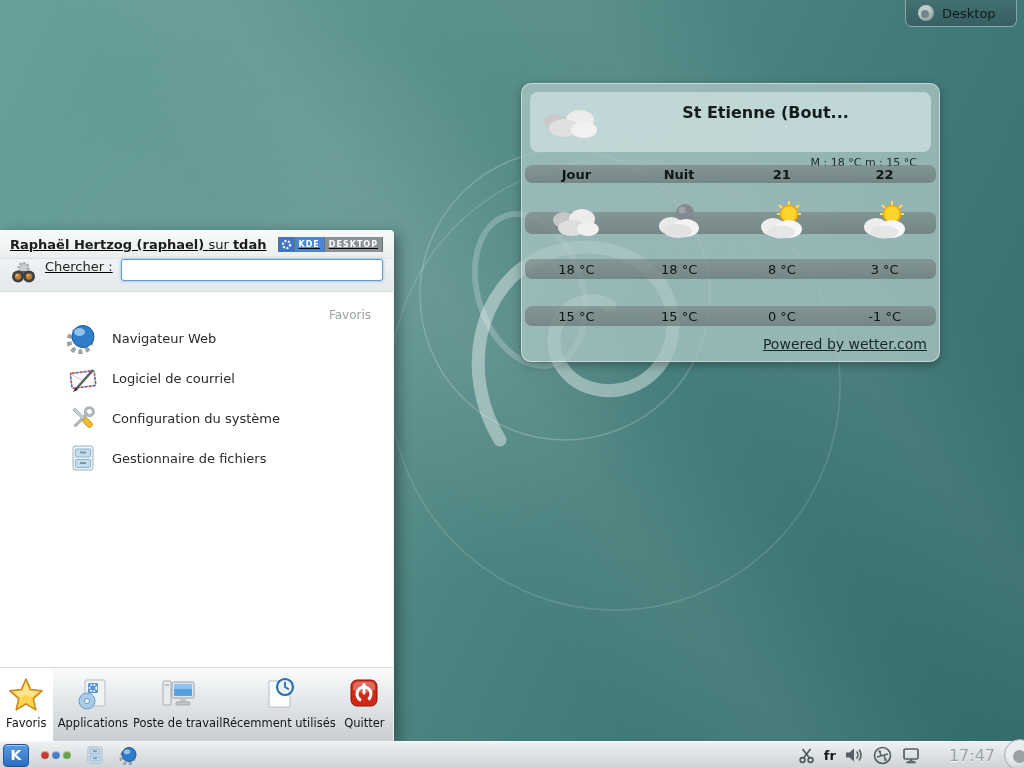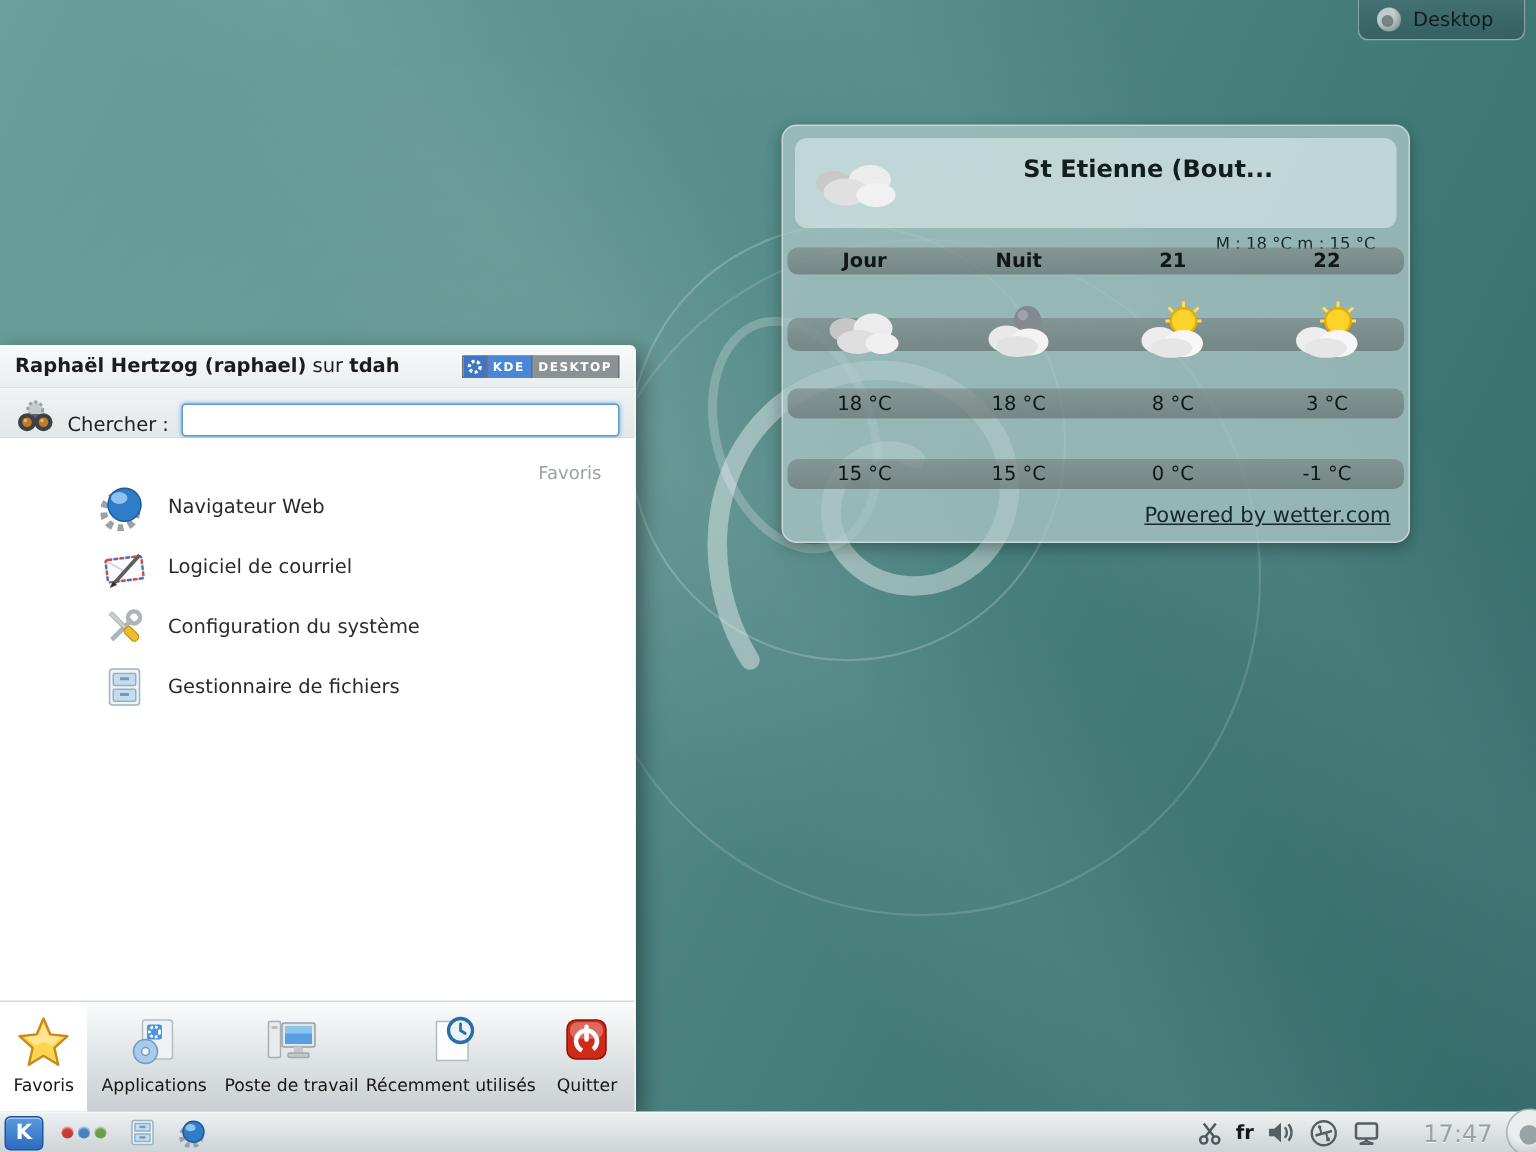--- a/index.html
+++ b/index.html
@@ -46,38 +46,38 @@
   .w-iconband { top:128px; height:22px; }
   .w-icons { position:absolute; left:3px; right:3px; top:112px; height:44px;
     display:grid; grid-template-columns:repeat(4,1fr); pointer-events:none; }
   .w-icons .icell { display:flex; justify-content:center; align-items:flex-end; }
   .w-temp1 { top:175px; }
   .w-temp2 { top:222px; }
   .w-link { position:absolute; right:12px; top:252px; font-size:14px; color:#16272b;
     text-decoration:underline; cursor:pointer; }
 
   
-  .kickoff { position:absolute; left:0; top:230px; width:424px; height:511px;
+  .kickoff { position:absolute; left:0; top:230px; width:394px; height:511px;
     background:#ffffff; border-right:1px solid #eef2f3; border-top:1px solid #f4f7f8;
-    border-radius:0 4px 0 0; box-shadow:4px 4px 14px rgba(0,0,0,0.40); }
+    border-radius:0 4px 0 0; box-shadow:4px 4px 14px rgba(0,0,0,0.40);text-decoration:underline; }
   .ko-header { height:28px; background:linear-gradient(#f8fafa,#e9eeef);
     border-bottom:1px solid #dce1e3; display:flex; align-items:center; padding:0 10px;
     border-radius:0 4px 0 0; }
   .ko-title { font-size:13px; color:#1c1c1c; }
   .ko-title b { font-weight:bold; }
   .ko-badge { margin-left:auto; display:flex; align-items:center; height:15px;
     border:1px solid #6a6f72; font-size:8px; font-weight:bold; letter-spacing:1px; }
   .ko-badge .b-icon { width:15px; height:15px; background:#3e75c4; display:flex;
     align-items:center; justify-content:center; }
   .ko-badge .b-kde { background:#4a86d8; color:#fff; padding:0 4px; height:15px;
     display:flex; align-items:center; border-left:1px solid #6a6f72;}
   .ko-badge .b-desk { background:#8b9296; color:#fff; padding:0 4px; height:15px;
     display:flex; align-items:center; border-left:1px solid #6a6f72;}
   .ko-search { height:33px; background:linear-gradient(#eff3f4,#e3e8ea);
-    border-bottom:1px solid #d9dee0; display:flex; align-items:flex-end; gap:8px; padding:0 10px; }
+    border-bottom:1px solid #d9dee0; display:flex; align-items:flex-start; gap:8px; padding:0 10px; }
   .ko-search label { font-size:13px; color:#222; white-space:nowrap; }
   .ko-search input { flex:1; height:22px; border:1px solid #5f9fd0; border-radius:3px;
     box-shadow:0 0 3px rgba(90,160,215,0.8); padding:0 4px; font-size:13px; outline:none;
     background:#fff; caret-color:#000; }
   .ko-list { position:relative; height:376px; background:#fff; }
   .ko-section { position:absolute; right:22px; top:16px; font-size:12px; color:#9aa0a3; }
   .ko-items { position:absolute; left:0; top:26px; right:8px; }
   .ko-item { height:40px; display:flex; align-items:center; gap:13px; padding-left:19px;
     cursor:pointer; border-radius:4px;margin-left:48px; }
   .ko-item .lbl { font-size:13px; color:#2a2a2a; }

